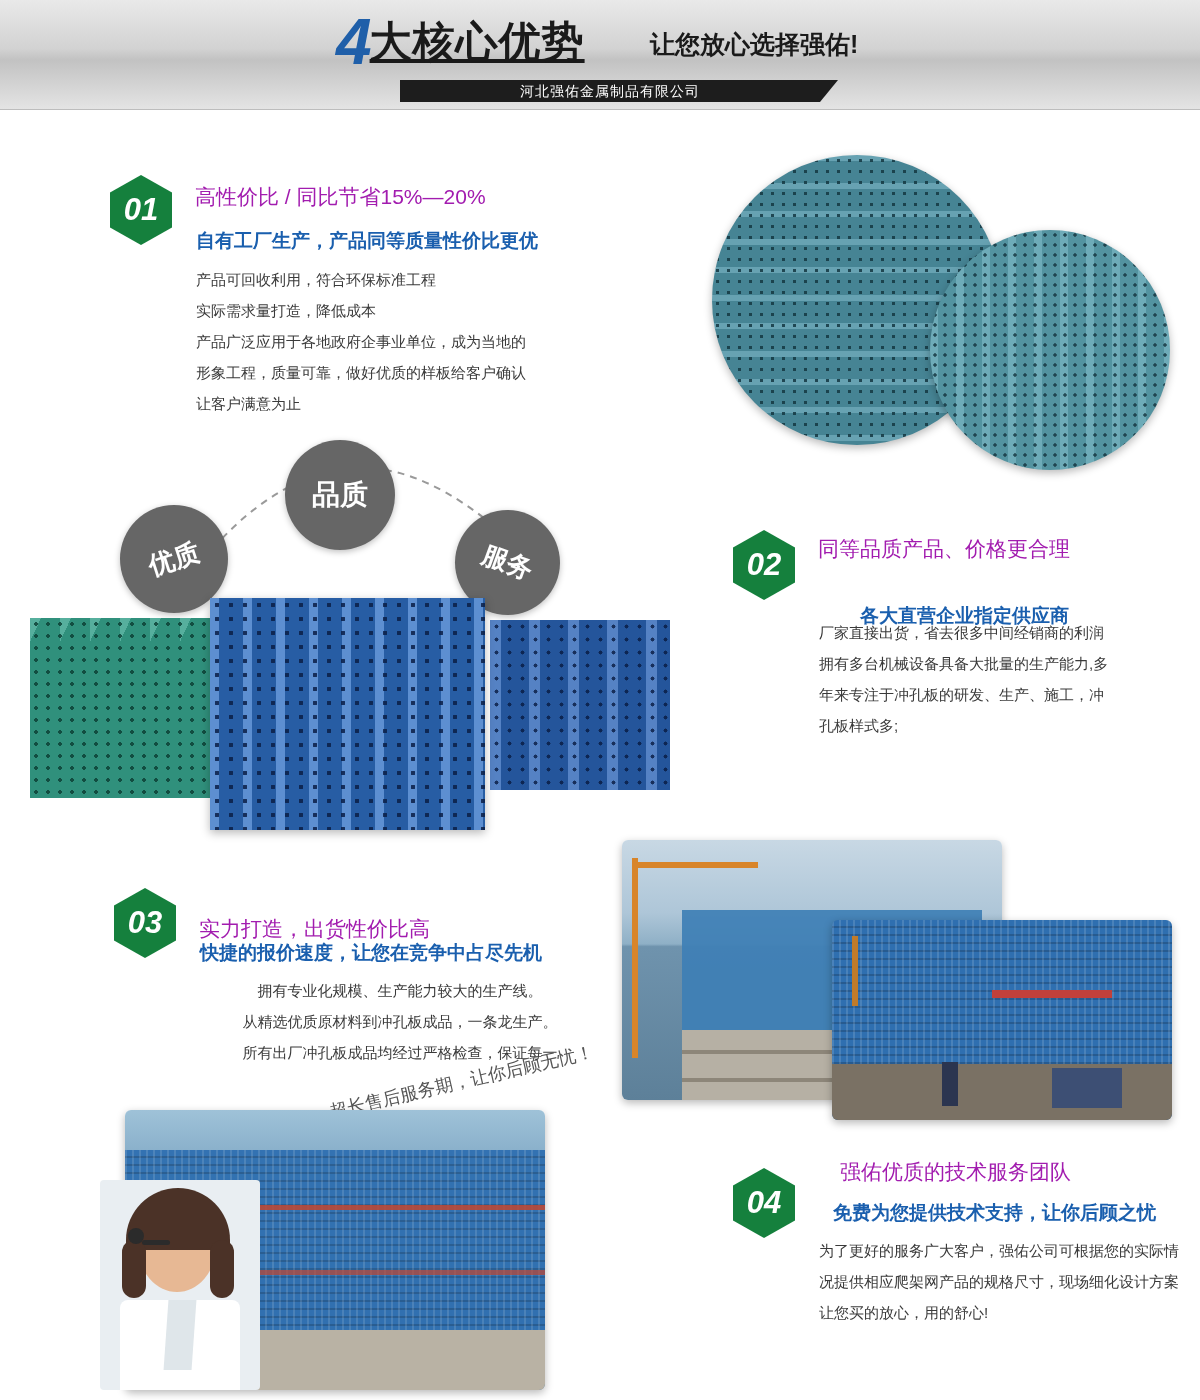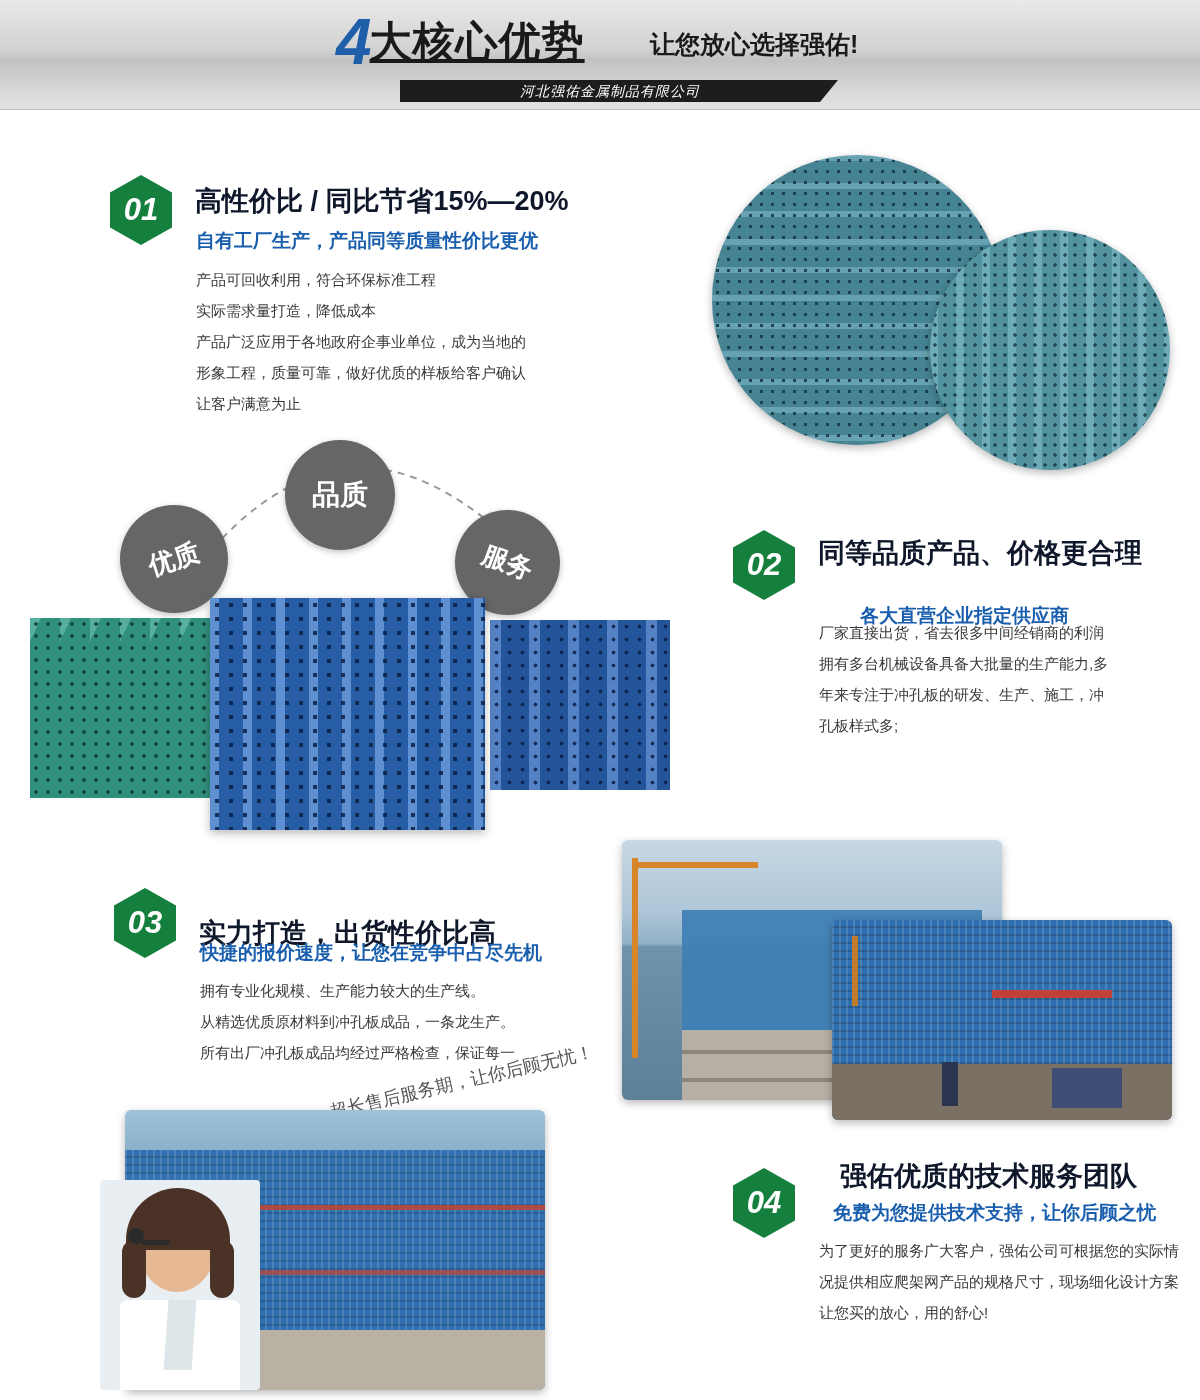--- a/index.html
+++ b/index.html
@@ -42,33 +42,32 @@
     background:#1d1d1d;
   }
   .hdr-band:after{
     content:""; position:absolute; right:-18px; top:0;
     border-top:22px solid #1d1d1d; border-right:18px solid transparent;
   }
   .hdr-company {
     position:absolute; left:400px; top:80px; width:420px; height:22px;
     line-height:22px; text-align:center; color:#ffffff; font-size:14px;
     letter-spacing:1px;
-    font-style:italic;
   }
 
   
   .numbadge {
     position:absolute; width:62px; height:70px;
     background:#15803d; color:#fff;
     font-size:31px; font-weight:bold; font-style:italic;
     text-align:center; line-height:70px;
     clip-path:polygon(50% 0%, 100% 25%, 100% 75%, 50% 100%, 0% 75%, 0% 25%);
   }
   .h-title {
-    position:absolute; font-size:27px; font-weight:bold; color:#0f172a; white-space:nowrap;
+    position:absolute; font-size:21px; font-weight:normal; color:#a21caf; white-space:nowrap;
   }
   .h-sub {
     position:absolute; font-size:19px; font-weight:bold; color:#1a5fae; white-space:nowrap;
   }
   .para {
     position:absolute; font-size:15px; color:#3a3a3a; line-height:31px;
   }
 
   
   .photo { position:absolute; overflow:hidden; background:#9bb; }
@@ -195,21 +194,21 @@
 <div class="para" style="left:819px; top:617px; width:360px;">
   <div>厂家直接出货，省去很多中间经销商的利润</div>
   <div>拥有多台机械设备具备大批量的生产能力,多</div>
   <div>年来专注于冲孔板的研发、生产、施工，冲</div>
   <div>孔板样式多;</div>
 </div>
 
 <div class="numbadge" style="left:114px; top:888px;">03</div>
 <div class="h-title" style="left:199px; top:895px;margin-top:20px;">实力打造，出货性价比高</div>
 <div class="h-sub" style="left:200px; top:940px;">快捷的报价速度，让您在竞争中占尽先机</div>
-<div class="para" style="left:200px; top:975px; width:400px;">
+<div class="para" style="left:200px; top:975px; width:400px;text-align:center;">
   <div>拥有专业化规模、生产能力较大的生产线。</div>
   <div>从精选优质原材料到冲孔板成品，一条龙生产。</div>
   <div>所有出厂冲孔板成品均经过严格检查，保证每一</div>
 </div>
 
 <div class="photo site-photo shadow" style="left:622px; top:840px; width:380px; height:260px; border-radius:6px;">
   <div style="position:absolute; left:10px; top:18px; width:6px; height:200px; background:#d8852a;"></div>
   <div style="position:absolute; left:16px; top:22px; width:120px; height:6px; background:#d8852a;"></div>
   <div style="position:absolute; left:60px; top:70px; width:300px; height:120px; background:#3e7fb5; opacity:.92;"></div>
   <div style="position:absolute; left:60px; top:190px; width:310px; height:70px; background:#b6b0a4;"></div>

